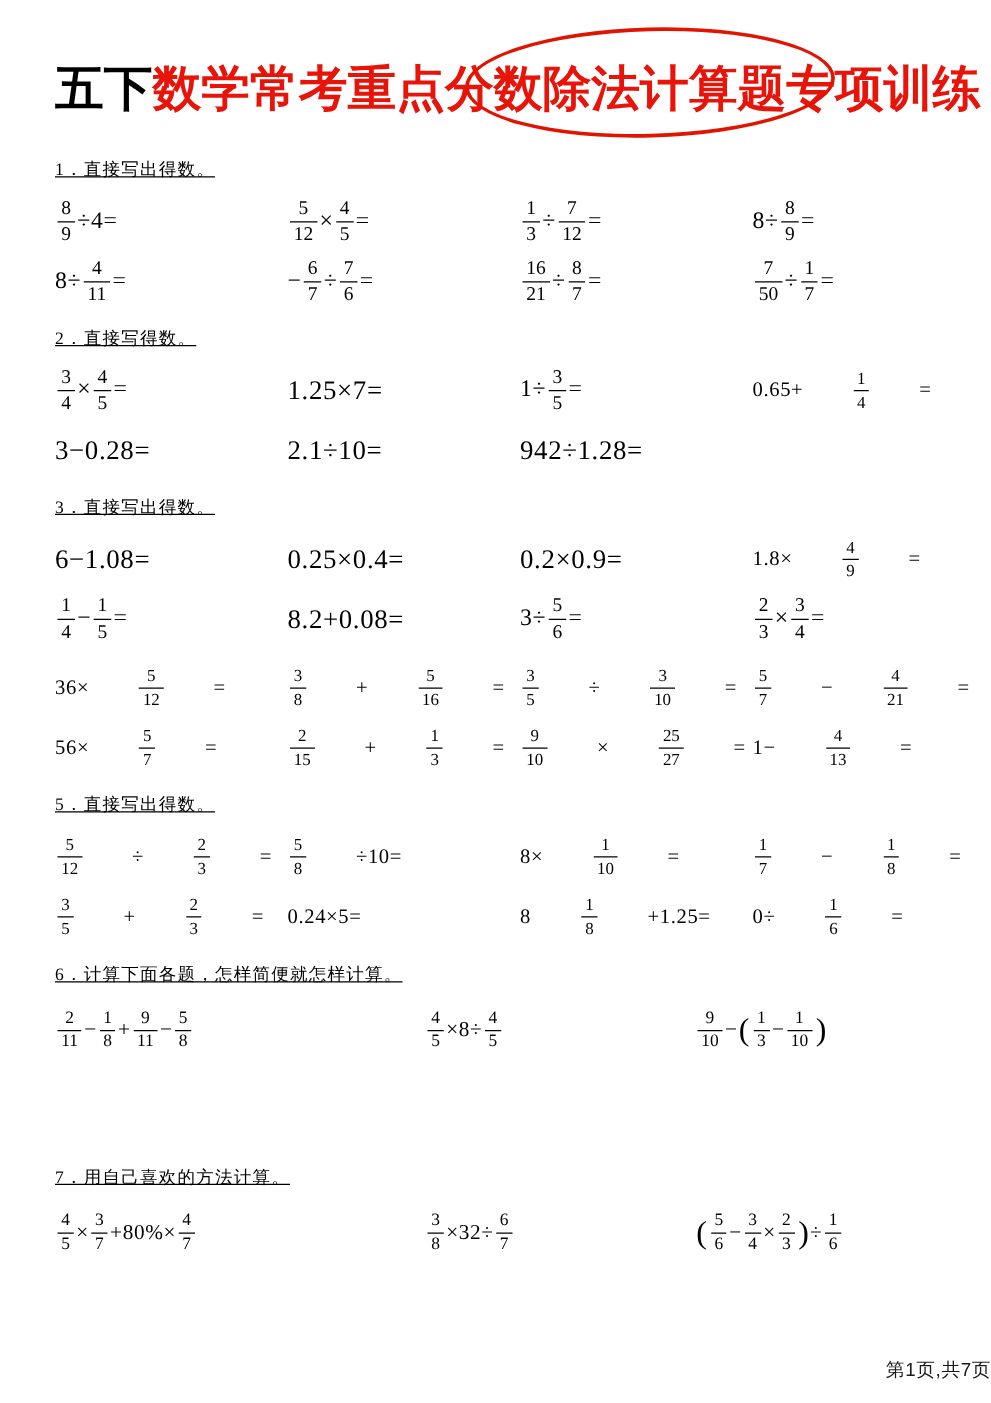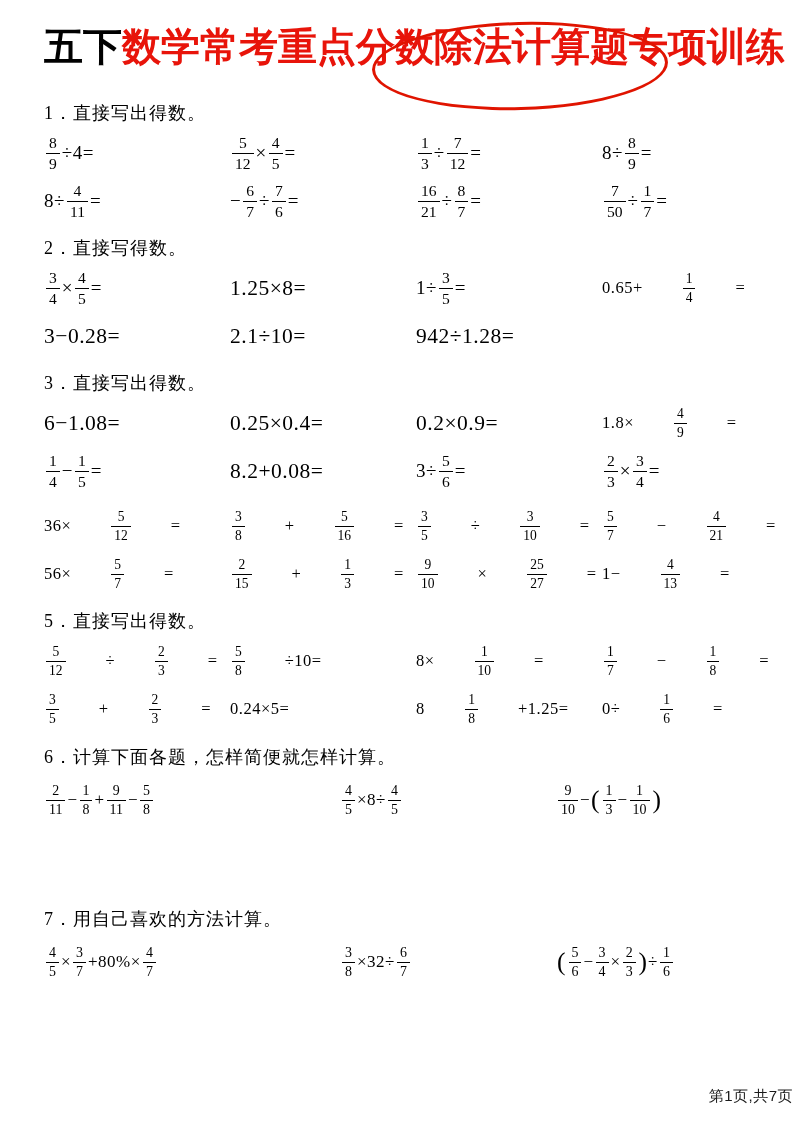--- a/index.html
+++ b/index.html
@@ -11,21 +11,21 @@
     background:#ffffff;
     overflow:hidden;
     font-family:"Liberation Serif","DejaVu Serif",serif;
     color:#000;
   }
   .content { padding:0 36px 0 44px; }
 
   
   .title-wrap {
     position:relative;
-    padding-top:20px;
+    padding-top:44px;
     text-align:right;
     white-space:nowrap;
     font-family:"Liberation Sans","DejaVu Sans",sans-serif;
     font-weight:bold;
     font-size:39px;
     letter-spacing:0px;
   }
   .t-prefix { color:#000; }
   .ellipse {
     position:absolute;
@@ -34,25 +34,26 @@
     border:3.5px solid #e01400;
     border-radius:50%;
     transform:rotate(-1.5deg);
     pointer-events:none;
   }
 
   
   .qsection { margin-top:13px; }
   .qsection.first { margin-top:26px; }
   .qheading {
-    font-size:18px;
+    font-size:14px;
     font-weight:normal;
     line-height:26px;
     margin-bottom:6px;
     letter-spacing:1px;
+    text-decoration:underline;
   }
   .eqgrid { display:grid; row-gap:6px; }
   .eqgrid.cols4 { grid-template-columns:186px 186px 186px 1fr; }
   .eqgrid.cols3 { grid-template-columns:296px 216px 1fr; }
 
   .eq {
     min-height:42px;
     display:flex;
     align-items:center;
     font-size:19px;
@@ -201,21 +202,21 @@
               <span class="fd">4</span>
             </span>
             <span class="tx">×</span>
             <span class="frac">
               <span class="fn">4</span>
               <span class="fd">5</span>
             </span>
             <span class="tx">=</span>
           </div>
           <div class="eq lg">
-            <span class="tx">1.25×8=</span>
+            <span class="tx">1.25×7=</span>
           </div>
           <div class="eq">
             <span class="tx">1÷</span>
             <span class="frac">
               <span class="fn">3</span>
               <span class="fd">5</span>
             </span>
             <span class="tx">=</span>
           </div>
           <div class="eq sm">

